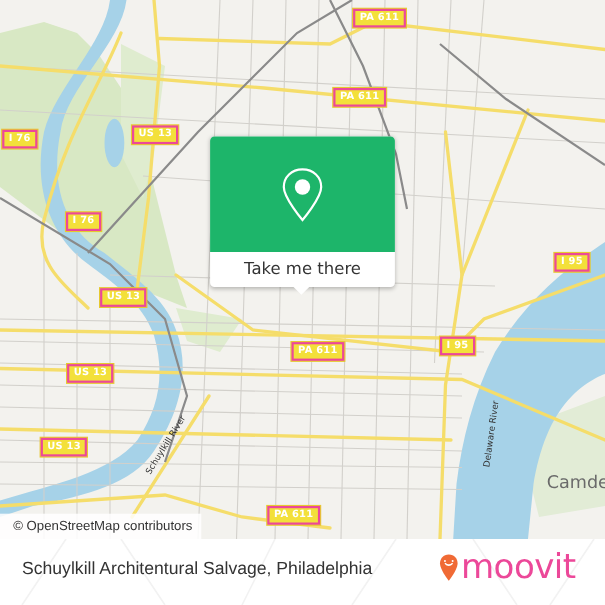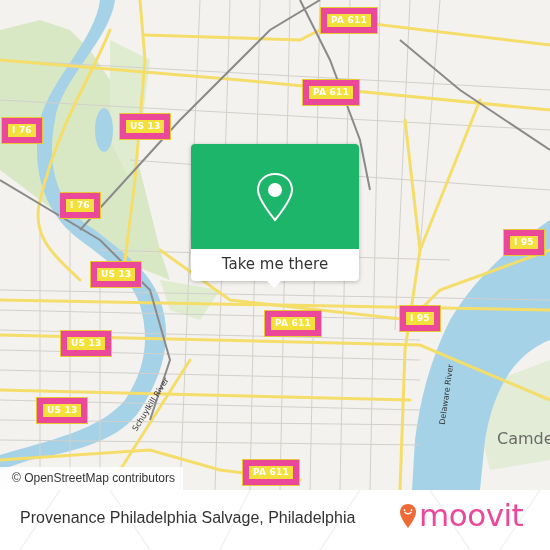--- a/index.html
+++ b/index.html
@@ -1,23 +1,23 @@
 <!DOCTYPE html>
 <html><head>
 <meta charset="utf-8">
 <style>
   html, body { margin: 0; padding: 0; }
   body { width: 550px; height: 550px; position: relative; overflow: hidden; background: #fff; font-family: "DejaVu Sans", sans-serif; }
   #map { position: absolute; left: 0; top: 0; width: 550px; height: 490px; background: #f3f2ee; overflow: hidden; }
   #map svg { position: absolute; left: 0; top: 0; }
-  .shield { position: absolute; background: #f3e03a; border: 6px solid #ec4899; box-shadow: 0 0 0 1px #e6c930; color: #fff; font-size: 9px; font-weight: bold; padding: 1px 4px; line-height: 11px; white-space: nowrap; letter-spacing: 0.2px; }
+  .shield { position: absolute; background: #f3e03a; border: 2px solid #ec4899; box-shadow: 0 0 0 1px #e6c930; color: #fff; font-size: 9px; font-weight: bold; padding: 1px 4px; line-height: 11px; white-space: nowrap; letter-spacing: 0.2px; }
   .city { position: absolute; color: #6a6a6a; font-size: 16px; }
   .river-label { position: absolute; color: #333; font-size: 8px; white-space: nowrap; }
   #attribution { position: absolute; left: 0; top: 467px; height: 23px; width: 183px; background: rgba(255,255,255,0.85); font-family: "Liberation Sans", sans-serif; font-size: 12px; color: #333; line-height: 23px; padding-left: 12px; box-sizing: border-box; }
-  #popup { position: absolute; left: 191px; top: 124px; width: 168px; height: 137px; border-radius: 4px; background: #fff; box-shadow: 0 1px 4px rgba(0,0,0,0.25); margin-top: 20px; }
+  #popup { position: absolute; left: 191px; top: 124px; width: 168px; height: 137px; border-radius: 4px; background: #fff; box-shadow: 0 1px 4px rgba(0,0,0,0.25); }
   #popup .green { height: 105px; background: #1db56a; border-radius: 4px 4px 0 0; position: relative; }
   #popup .label { height: 32px; line-height: 30px; text-align: center; font-size: 15px; color: #333; }
   #popup .tail { position: absolute; left: 74px; top: 135px; width: 0; height: 0; border-left: 9px solid transparent; border-right: 9px solid transparent; border-top: 9px solid #fff; }
   #footer { position: absolute; left: 0; top: 490px; width: 550px; height: 60px; background: #fff; }
   #place-title { position: absolute; left: 20px; top: 19px; font-family: "Liberation Sans", sans-serif; font-size: 16px; color: #333; white-space: nowrap; }
   #brand { position: absolute; left: 399px; top: 13px; height: 32px; }
   #brand-text { position: absolute; left: 20px; top: -6px; font-family: "DejaVu Sans", sans-serif; font-size: 31px; color: #ec4899; letter-spacing: -0.5px; }
 </style>
 </head>
 <body>
@@ -120,21 +120,21 @@
   <svg width="550" height="60" style="position:absolute;left:0;top:0;">
     <g stroke="#f2f2f2" stroke-width="1.5" fill="none">
       <path d="M20 60 L60 0"></path>
         <path d="M110 0 L150 60"></path>
         <path d="M250 0 L220 60"></path>
       <path d="M320 60 L360 0"></path>
         <path d="M430 0 L470 60"></path>
         <path d="M500 60 L540 0"></path>
     </g>
   </svg>
-  <div id="place-title">Provenance Philadelphia Salvage, Philadelphia</div>
+  <div id="place-title">Schuylkill Architentural Salvage, Philadelphia</div>
   <div id="brand">
     <svg width="18" height="26" viewBox="0 0 18 26" style="position:absolute;left:0;top:0;">
       <path d="M9 1 C4 1 1 5 1 9 C1 15 9 25 9 25 C9 25 17 15 17 9 C17 5 14 1 9 1 Z" fill="#f06a35"></path>
       <path d="M5.5 9 Q9 12.5 12.5 9" fill="none" stroke="#fff" stroke-width="1.3"></path>
       <circle cx="5.5" cy="7" r="0.9" fill="#fff"></circle>
         <circle cx="12.5" cy="7" r="0.9" fill="#fff"></circle>
     </svg>
     <span id="brand-text">moovit</span>
   </div>
 </div>

